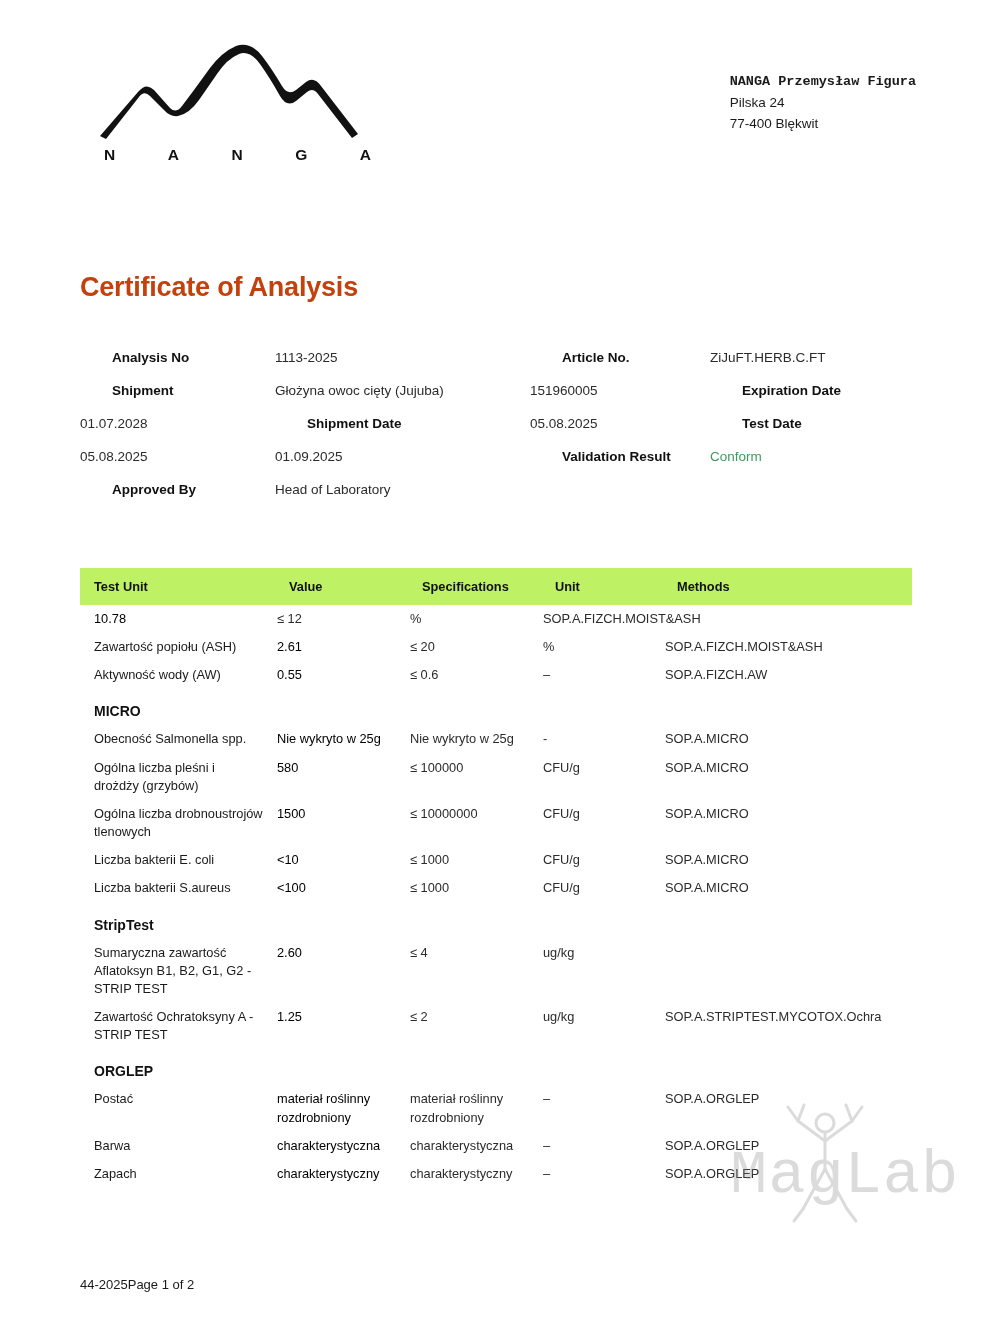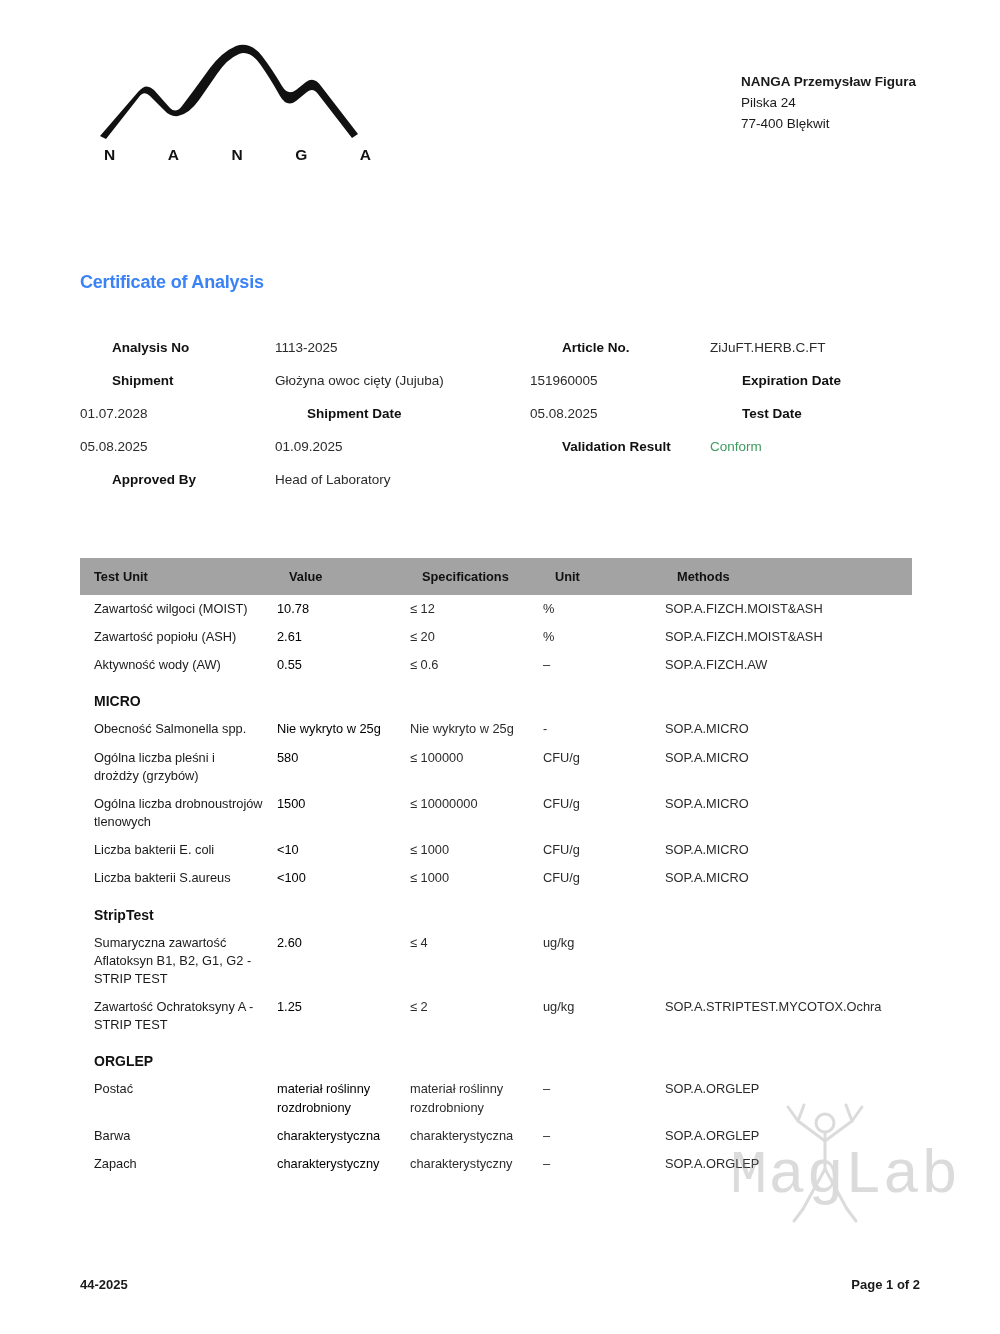--- a/index.html
+++ b/index.html
@@ -48,30 +48,30 @@
     color: #111;
   }
   .company {
     text-align: left;
     font-size: 13.5px;
     line-height: 1.55;
     color: #1a1a1a;
     padding-top: 38px;
     padding-right: 4px;
   }
-  .company .cname { font-weight: 700; }
+  .company .cname { font-weight: 700; font-family: Liberation Mono, monospace; }
 
   
   .title {
-    font-size: 18px;
+    font-size: 27px;
     font-weight: 700;
     letter-spacing: -0.2px;
     margin-top: 108px;
     margin-left: 0px;
-    color: #3b82f6;
+    color: #c2410c;
   }
 
   
   .meta {
     margin-top: 38px;
     display: grid;
     grid-template-columns: 195px 255px 180px 200px;
     row-gap: 0px;
     font-size: 13.5px;
   }
@@ -89,21 +89,21 @@
 
   
   .table {
     margin-top: 62px;
     width: 832px;
     font-size: 12.8px;
   }
   .thead {
     display: grid;
     grid-template-columns: 197px 133px 133px 122px 247px;
-    background: #a3a3a3;
+    background: #bef264;
     font-weight: 700;
     color: #111;
   }
   .thead > div { padding: 11px 0 11px 12px; }
   .thead > div:first-child { padding-left: 14px; }
 
   .group-row {
     padding: 14px 0 6px 14px;
     font-weight: 700;
     font-size: 14px;
@@ -140,24 +140,23 @@
     top: -48px;
   }
 
   
   .footer {
     position: absolute;
     left: 80px;
     right: 80px;
     bottom: 42px;
     display: flex;
-    justify-content: space-between;
+    justify-content: flex-start;
     font-size: 13px;
     color: #1a1a1a;
-    font-weight: bold;
   }
 </style>
 </head>
 <body>
 
 <div class="page">
 
   <div class="header">
     <div class="logo-wrap">
       <svg class="logo-svg" width="280" height="110" viewBox="0 0 280 110">
@@ -208,21 +207,20 @@
   <div class="table">
     <div class="thead">
       <div>Test Unit</div>
       <div>Value</div>
       <div>Specifications</div>
       <div>Unit</div>
       <div>Methods</div>
     </div>
     <div id="tbody">
         <div class="row">
-          <div class="">Zawartość wilgoci (MOIST)</div>
           <div class="value">10.78</div>
           <div class="spec">≤ 12</div>
           <div class="unit">%</div>
           <div class="method">SOP.A.FIZCH.MOIST&amp;ASH</div>
         </div>
         <div class="row">
           <div class="">Zawartość popiołu (ASH)</div>
           <div class="value">2.61</div>
           <div class="spec">≤ 20</div>
           <div class="unit">%</div>

